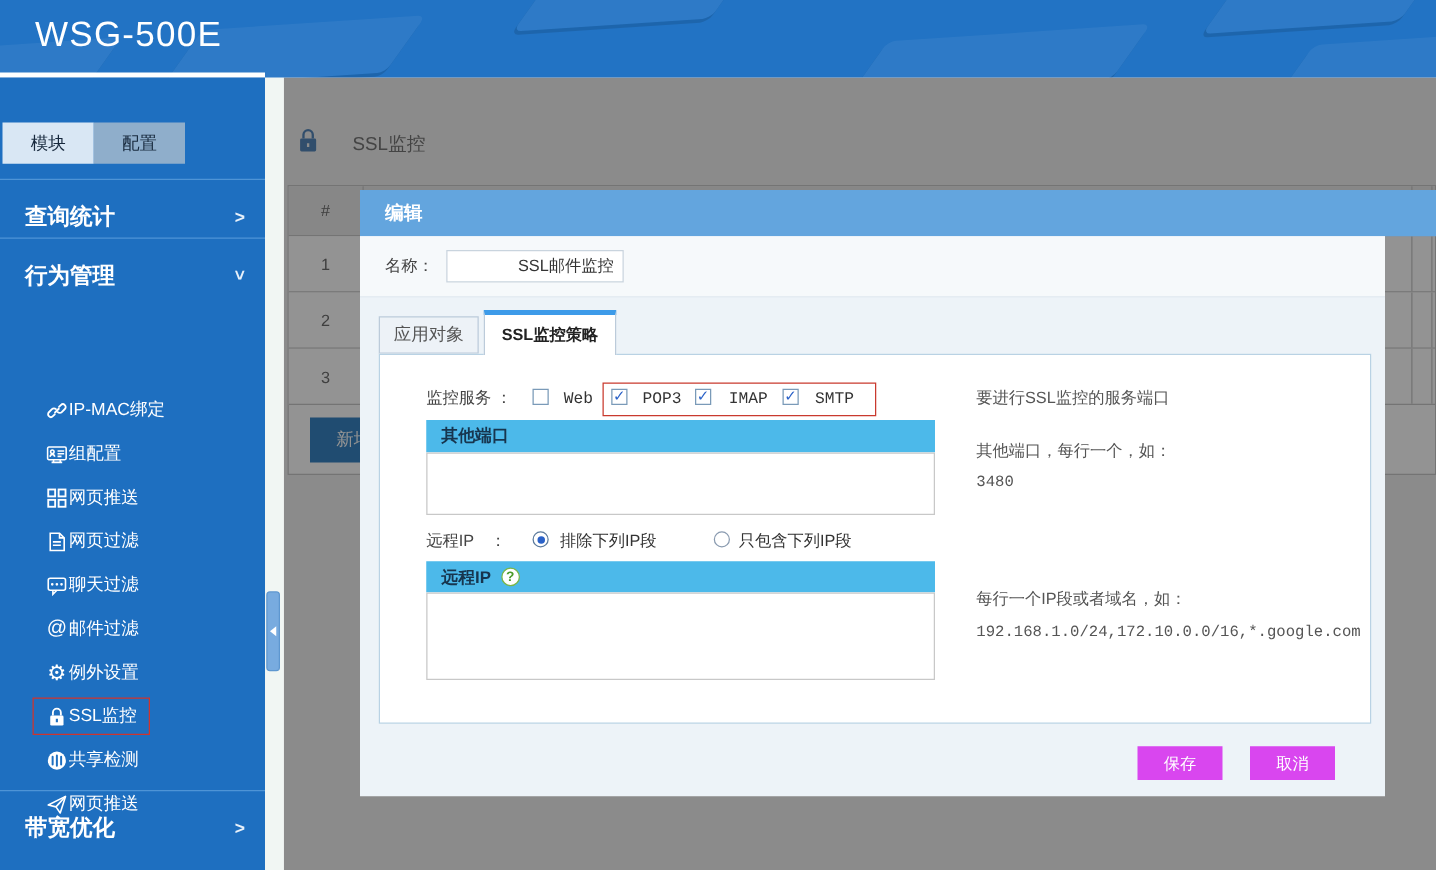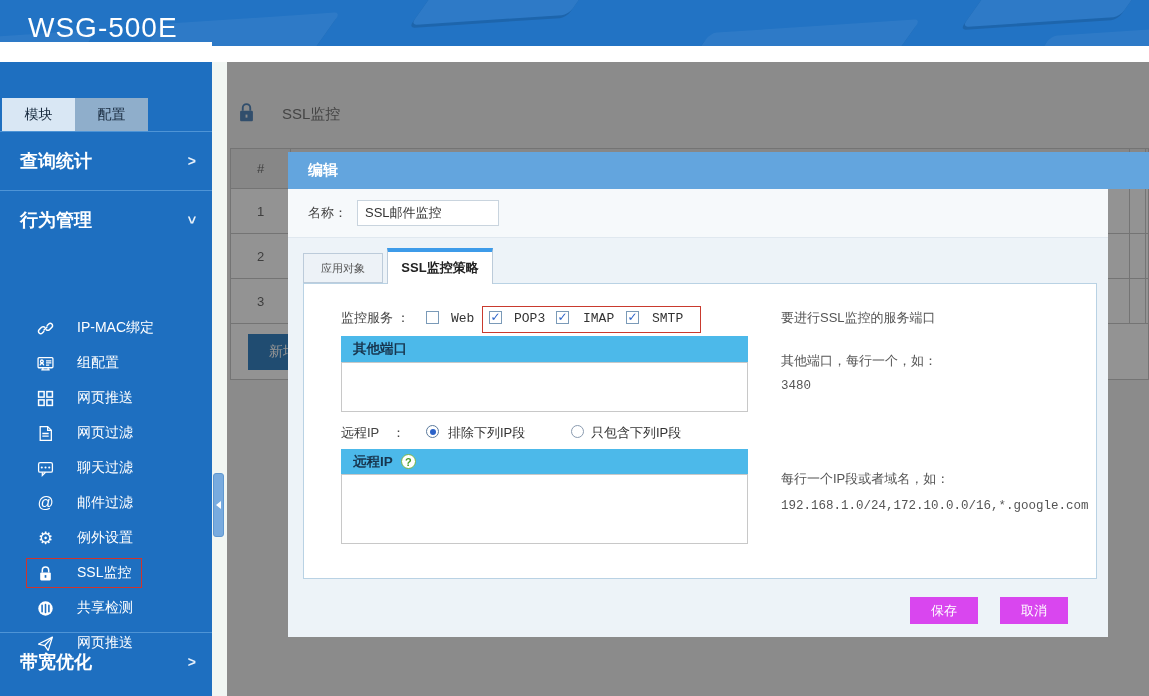--- a/index.html
+++ b/index.html
@@ -1,21 +1,21 @@
 <!DOCTYPE html>
 <html><head>
 <meta charset="utf-8">
 <style>
   * { margin:0; padding:0; box-sizing:border-box; }
   html,body { width:1149px; height:696px; overflow:hidden; }
   body { font-family:"Liberation Sans","DejaVu Sans",sans-serif; position:relative; background:#fff; }
   .mono { font-family:"Liberation Mono","DejaVu Sans Mono",monospace; }
 
   
-  .app-header { position:absolute; left:0; top:0; width:1149px; height:46px; background:#2273C4; overflow:hidden; z-index:20; }
+  .app-header { position:absolute; left:0; top:0; width:1149px; height:62px; background:#2273C4; overflow:hidden; z-index:20; }
   .key { position:absolute; background:rgba(255,255,255,0.055); border-radius:6px; transform:skewX(-38deg) rotate(-4deg); box-shadow:0 3px 0 rgba(0,0,0,0.12); }
   .k1 { left:150px; top:18px; width:170px; height:46px; }
   .k2 { left:430px; top:-24px; width:150px; height:44px; }
   .k3 { left:700px; top:26px; width:200px; height:44px; }
   .k4 { left:980px; top:-18px; width:150px; height:40px; }
   .k5 { left:1040px; top:30px; width:170px; height:44px; }
   .k6 { left:-40px; top:34px; width:120px; height:40px; }
   .app-title { position:absolute; left:28px; top:12px; color:#fff; font-size:28px; font-weight:400; letter-spacing:1px; }
   .header-underline { position:absolute; left:0; bottom:0; width:212px; height:4px; background:#fff; }
 
@@ -23,21 +23,21 @@
   .sidebar { position:absolute; left:0; top:62px; width:212px; height:634px; background:#1E6FC0; z-index:15; color:#fff; }
   .side-tabs { position:absolute; left:2px; top:36px; display:flex; }
   .side-tab { width:73px; height:33px; display:flex; align-items:center; justify-content:center; font-size:14px; cursor:pointer; }
   .side-tab.active { background:#D9E7F4; color:#17293d; }
   .side-tab.inactive { background:#8FAECB; color:#17293d; }
   .group-row { position:absolute; left:0; width:212px; height:58px; display:flex; align-items:center; justify-content:space-between; padding:0 16px 0 20px; border-top:1px solid #4E94D6; }
   .group-label { font-size:18px; font-weight:bold; color:#fff; }
   .chev { font-size:14px; color:#E8F1FA; font-weight:bold; }
   .chev.down { display:inline-block; transform:rotate(90deg); }
   .items { position:absolute; left:0; top:251px; width:212px; }
-  .item { display:flex; align-items:center; gap:23px; margin:0 0 5px 26px; padding:5px 10px; width:fit-content; border:1px solid transparent; cursor:pointer; }
+  .item { display:flex; align-items:center; gap:1px; margin:0 0 5px 26px; padding:5px 10px; width:fit-content; border:1px solid transparent; cursor:pointer; }
   .item.selected { border-color:#D0342C; }
   .item .lbl { font-size:14px; color:#fff; white-space:nowrap; }
   .icon16 { width:17px; height:17px; display:flex; align-items:center; justify-content:center; flex:0 0 17px; }
   .glyph { font-size:15px; color:#fff; line-height:1; }
   .bw-group { top:570px; }
 
   
   .gutter { position:absolute; left:212px; top:62px; width:15px; height:634px; background:#F1F6F3; z-index:14; }
   .collapse-handle { position:absolute; left:213px; top:473px; width:11px; height:64px; background:#78ABDF; border:1px solid #5E97D0; border-radius:3px; z-index:16; display:flex; align-items:center; justify-content:center; cursor:pointer; }
   .tri-left { width:0; height:0; border-top:4px solid transparent; border-bottom:4px solid transparent; border-right:5px solid #fff; }
@@ -56,23 +56,23 @@
 
   .overlay { position:absolute; left:227px; top:62px; width:922px; height:634px; background:rgba(15,15,15,0.45); z-index:5; }
 
   
   .modal { position:absolute; left:288px; top:152px; width:820px; height:485px; background:#EDF3F8; z-index:30; }
   .m-header { position:absolute; left:0; top:0; width:944px; height:37px; background:#63A5DE; display:flex; align-items:center; }
   .m-title { color:#fff; font-size:15px; font-weight:bold; margin-left:20px; }
   .m-close { position:absolute; right:16px; top:6px; color:#E0392A; font-size:20px; font-weight:bold; cursor:pointer; line-height:1; }
   .m-name-row { position:absolute; left:0; top:37px; width:820px; height:49px; background:#F6F9FB; border-bottom:1px solid #E0E8EF; display:flex; align-items:center; }
   .m-name-label { margin-left:20px; font-size:13px; color:#444; }
-  .m-name-input { margin-left:10px; width:142px; height:26px; border:1px solid #C9D4DE; background:#fff; font-size:13px; color:#333; padding:0 7px; font-family:"Liberation Sans","DejaVu Sans",sans-serif; }
+  .m-name-input { margin-left:10px; width:142px; height:26px; border:1px solid #C9D4DE; background:#fff; font-size:13px; color:#333; padding:0 7px; font-family:"Liberation Sans","DejaVu Sans",sans-serif;text-align:right; }
   .m-tab { position:absolute; display:flex; align-items:center; justify-content:center; cursor:pointer; }
-  .m-tab.inactive { left:15px; top:101px; width:80px; height:30px; background:#EDF2F7; border:1px solid #BCCBDA; font-size:11px; color:#555; }
+  .m-tab.inactive { left:15px; top:101px; width:80px; height:30px; background:#EDF2F7; border:1px solid #BCCBDA; font-size:14px; color:#555; }
   .m-tab.active { left:99px; top:96px; width:106px; height:36px; background:#fff; border:1px solid #BCCBDA; border-bottom:none; border-top:4px solid #3D9BE9; font-size:13px; font-weight:bold; color:#222; z-index:2; }
   .m-panel { position:absolute; left:15px; top:131px; width:794px; height:296px; background:#fff; border:1px solid #B9D2E4; }
   .p-label { position:absolute; font-size:13px; color:#444; }
   .cbox { position:absolute; width:13px; height:13px; background:#fff; border:1px solid #7A9AB8; display:flex; align-items:center; justify-content:center; cursor:pointer; }
   .cbox .ck { color:#2B62C8; font-size:12px; font-weight:bold; line-height:1; margin-top:-2px; }
   .cb-lbl { position:absolute; font-size:13px; color:#333; }
   .red-box { position:absolute; left:178px; top:22px; width:219px; height:27px; border:1px solid #C93A2E; }
   .bar { position:absolute; left:37px; width:407px; background:#4CB9EA; display:flex; align-items:center; }
   .bar .bar-t { font-size:13.5px; font-weight:bold; color:#17354E; margin-left:12px; }
   .ta { position:absolute; left:37px; width:407px; background:#fff; border:1px solid #C8C8C8; resize:none; font-family:"Liberation Mono","DejaVu Sans Mono",monospace; font-size:12px; padding:4px; }
@@ -98,21 +98,21 @@
   <div class="app-title">WSG-500E</div>
   <div class="header-underline"></div>
 </div>
 
 <div class="sidebar">
   <div class="side-tabs">
     <div class="side-tab active">模块</div>
     <div class="side-tab inactive">配置</div>
   </div>
 
-  <div class="group-row" style="top:69px;">
+  <div class="group-row" style="top:81px;">
     <span class="group-label">查询统计</span>
     <span class="chev">&gt;</span>
   </div>
   <div class="group-row" style="top:128px;">
     <span class="group-label">行为管理</span>
     <span class="chev down">&gt;</span>
   </div>
 
   <div class="items">
     <div class="item">

